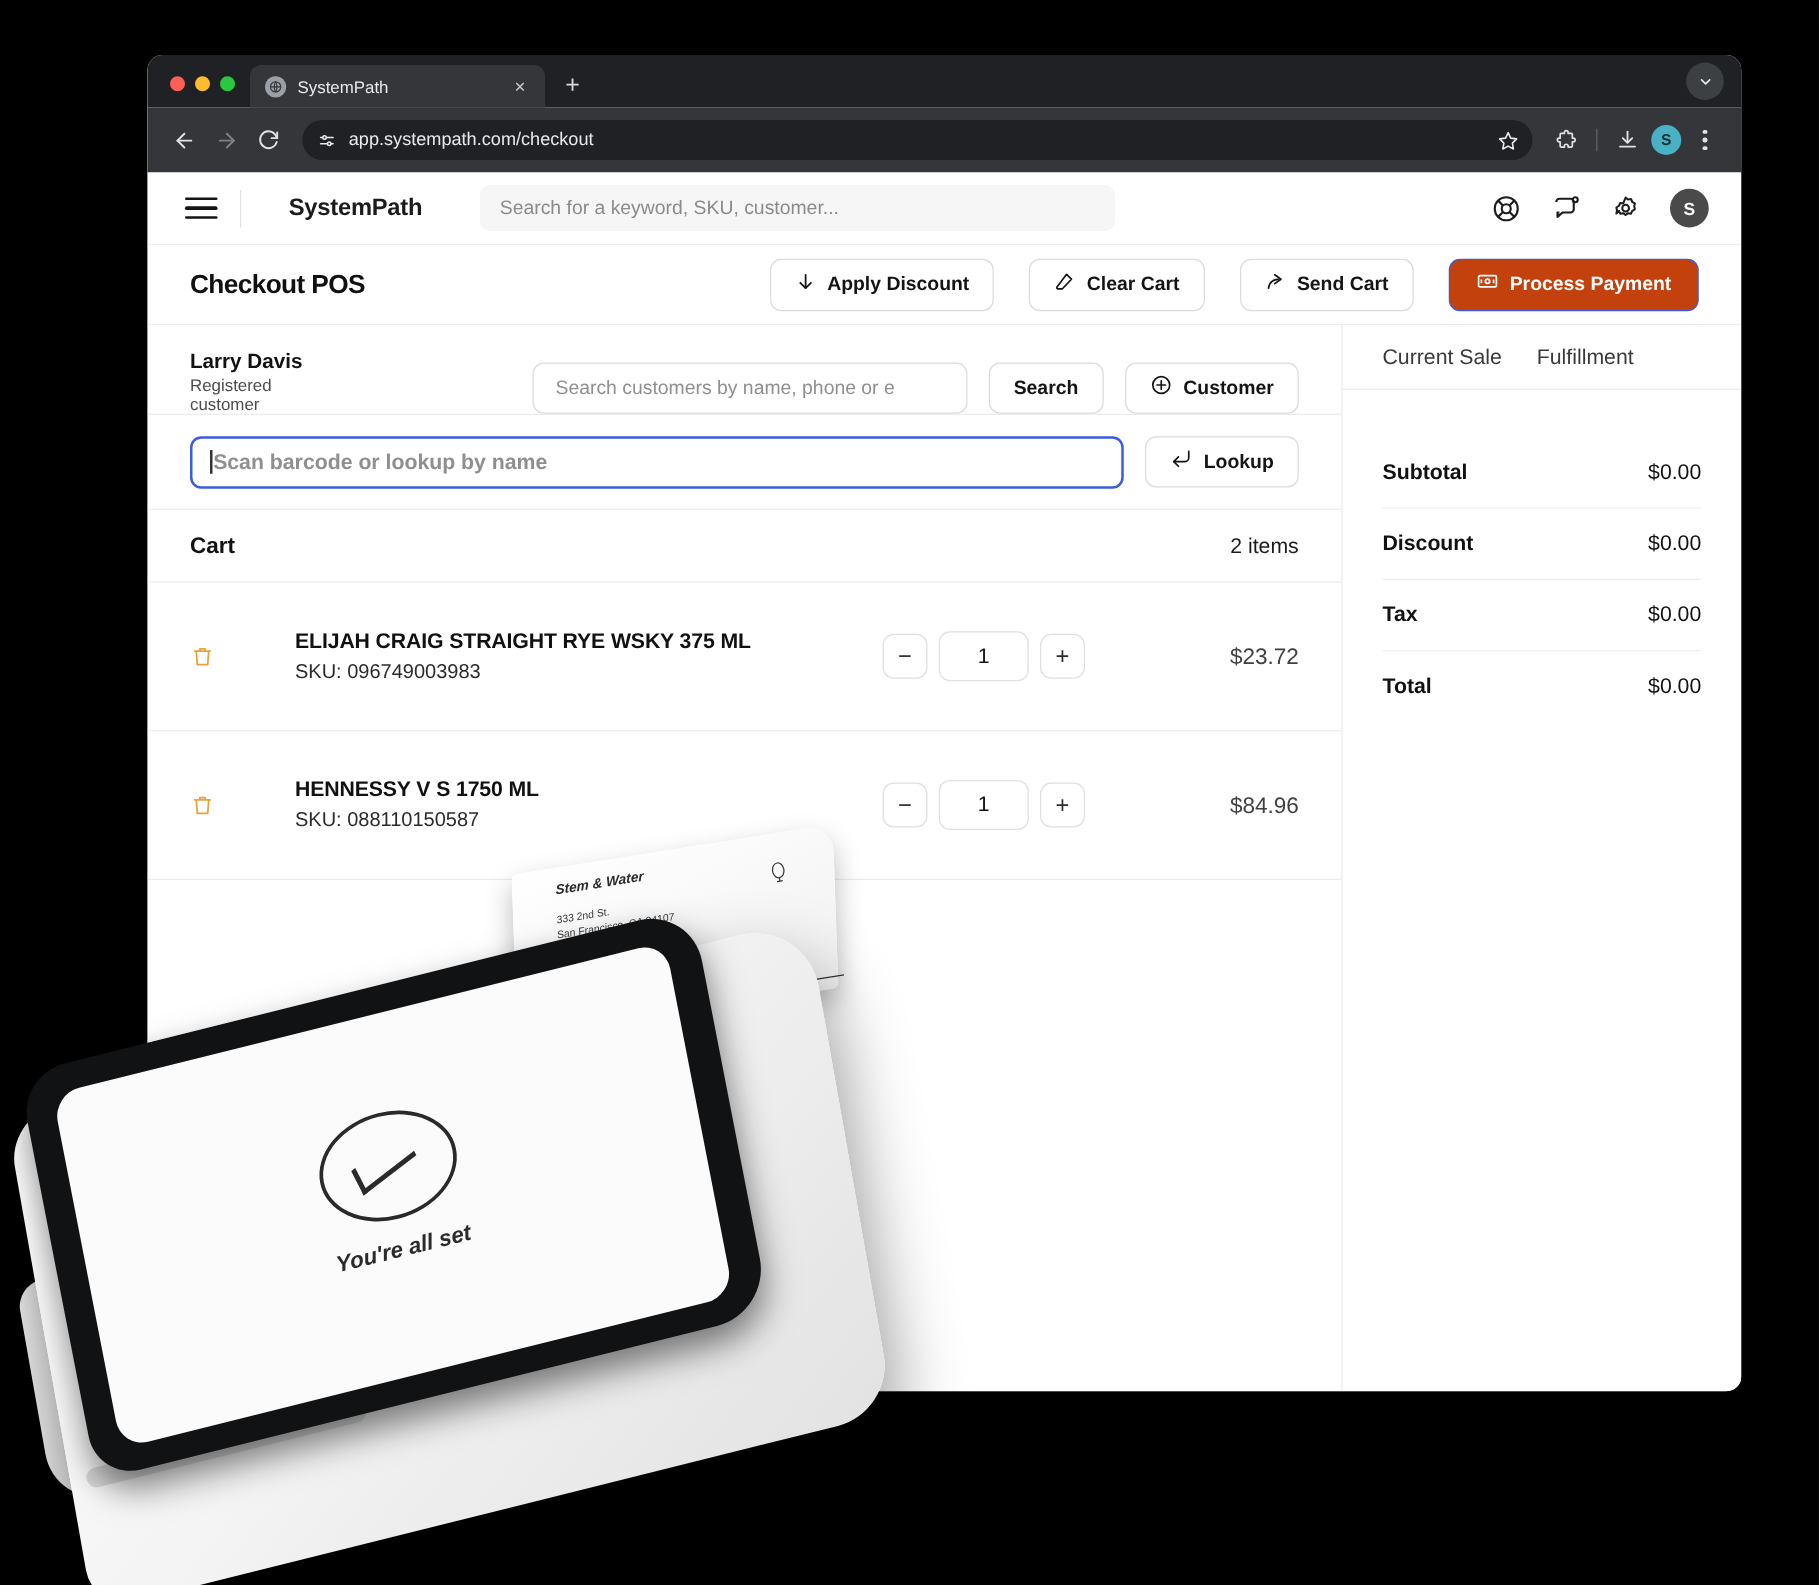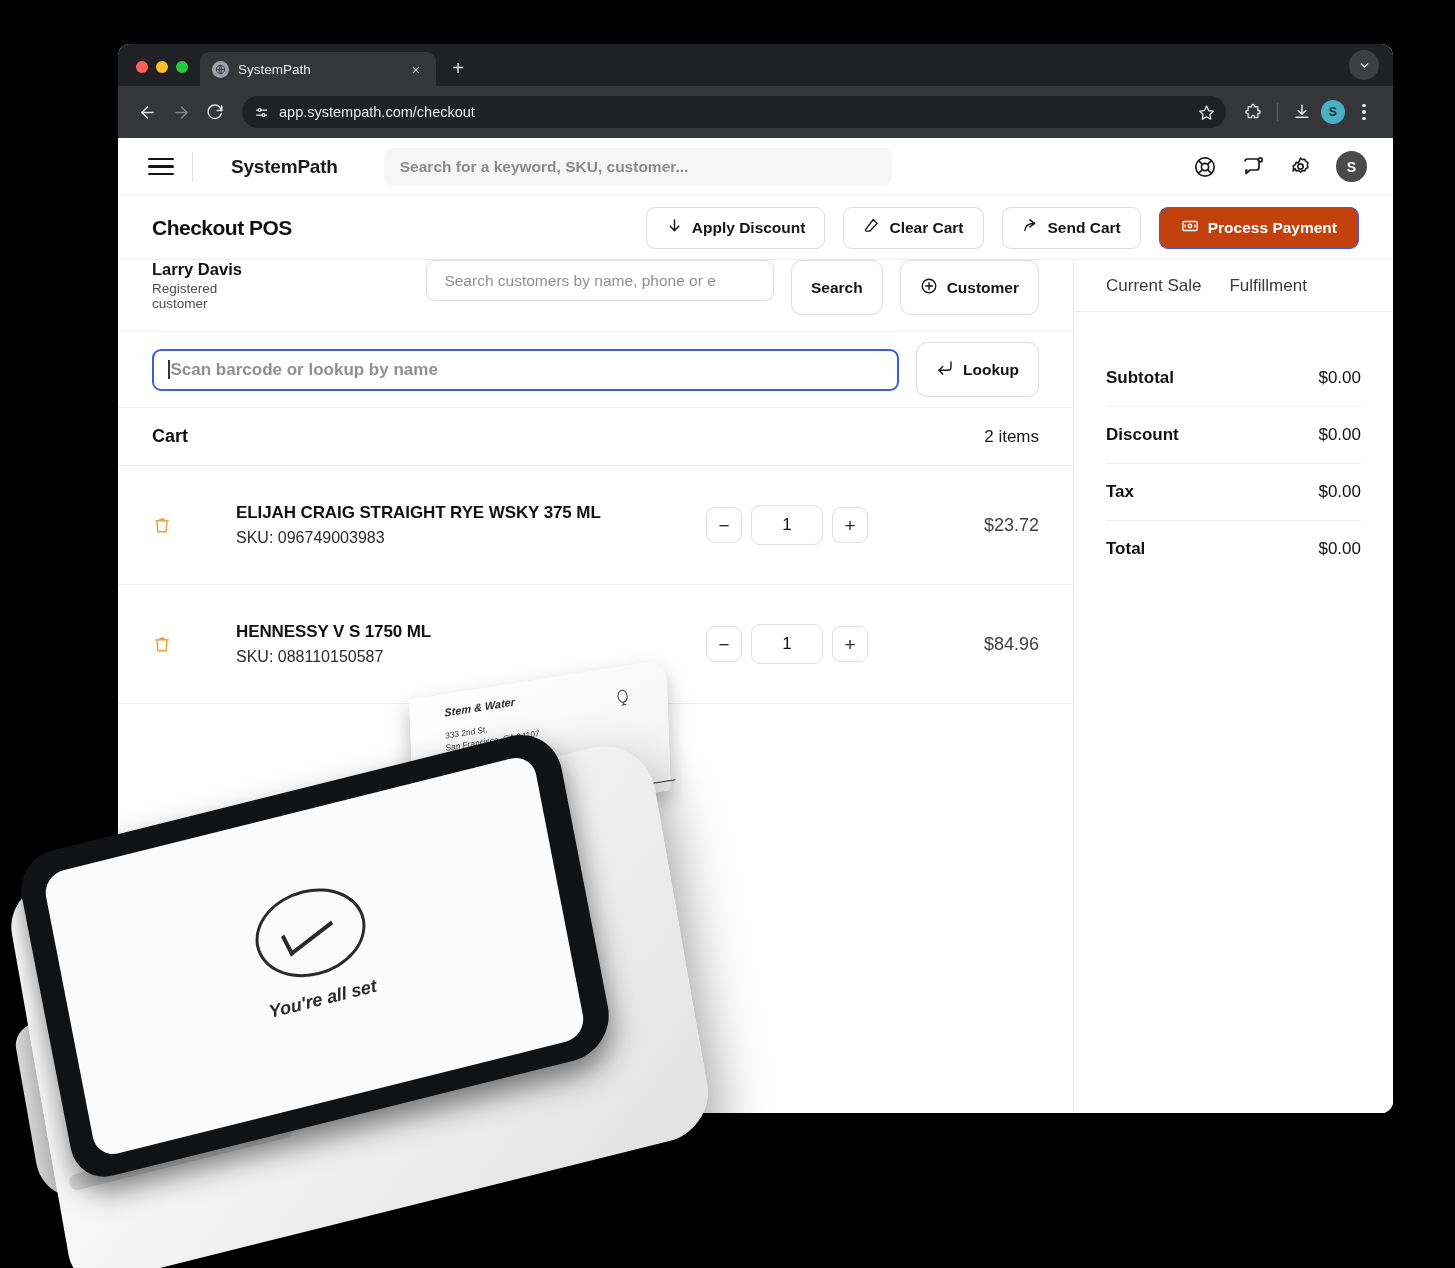--- a/index.html
+++ b/index.html
@@ -90,58 +90,58 @@
   .app-header {
     height: 58px; display: flex; align-items: center;
     border-bottom: 1px solid #ececec; padding: 0 26px 0 30px; gap: 0;
   }
   .hamburger { width: 26px; display: flex; flex-direction: column; gap: 5px; cursor: pointer; }
   .hamburger i { height: 2.6px; background: #141414; border-radius: 2px; display: block; }
   .hdr-div { width: 1px; height: 30px; background: #e3e3e3; margin-left: 18px; }
   .brand { font-size: 19px; font-weight: bold; color: #1b1b1b; margin-left: 38px; letter-spacing: -0.2px; }
   .gsearch {
     width: 508px; height: 37px; background: #f6f6f6; border-radius: 8px;
-    margin-left: 46px; display: flex; align-items: center; padding: 0 16px; font-weight: bold;
+    margin-left: 46px; display: flex; align-items: center; padding: 0 16px;
   }
   .gsearch span { color: #8b8b8b; font-size: 15.5px; }
   .hdr-right { margin-left: auto; display: flex; align-items: center; gap: 24px; }
   .hdr-ic { color: #1d1d1d; display: flex; align-items: center; justify-content: center; }
   .hdr-avatar {
     width: 31px; height: 31px; border-radius: 50%; background: #4a4a4a;
     color: #fff; font-size: 14px; font-weight: bold;
     display: flex; align-items: center; justify-content: center;
   }
 
   .page-bar {
     height: 64px; display: flex; align-items: center;
     padding: 0 34px 0 34px; border-bottom: 1px solid #ececec;
   }
   .page-title { font-size: 21px; font-weight: bold; color: #111; letter-spacing: -0.5px; }
-  .actions { margin-left: auto; display: flex; align-items: center; gap: 18px; }
+  .actions { margin-left: auto; display: flex; align-items: center; gap: 28px; }
   .btn {
     height: 42px; border: 1px solid #dcdcdc; border-radius: 9px; background: #fff;
     display: flex; align-items: center; gap: 9px; padding: 0 19px;
     font-size: 15.5px; font-weight: bold; color: #141414; white-space: nowrap;
   }
   .btn.primary { background: #c2410c; border-color: #3b5ce0; color: #fff; padding: 0 21px; }
 
   .cust-bar {
-    height: 72px; display: flex; align-items: flex-start;
+    height: 72px; display: flex; align-items: flex-end;
     padding: 0 34px; border-bottom: 1px solid #ececec;
     width: 955px;
   }
   .cust-name { font-size: 16.5px; font-weight: bold; color: #111; }
   .cust-sub { font-size: 13.5px; color: #4c4c4c; margin-top: 2px; }
   .cust-search {
     width: 348px; height: 41px; border: 1px solid #dcdcdc; border-radius: 9px;
     margin-left: 150px; display: flex; align-items: center; padding: 0 17px;
     overflow: hidden;
   }
   .cust-search span { color: #8f8f8f; font-size: 15.5px; white-space: nowrap; }
-  .btn.sm { height: 55px; margin-left: 17px; border-radius: 11px; }
+  .btn.sm { height: 41px; margin-left: 17px; }
 
   .scan-row {
     height: 76px; display: flex; align-items: center;
     padding: 0 34px; border-bottom: 1px solid #ececec;
     width: 955px;
   }
   .scan-input {
     width: 756px; height: 42px; border: 2px solid #3b5ce0; border-radius: 9px;
     display: flex; align-items: center; padding: 0 14px; position: relative;
   }

